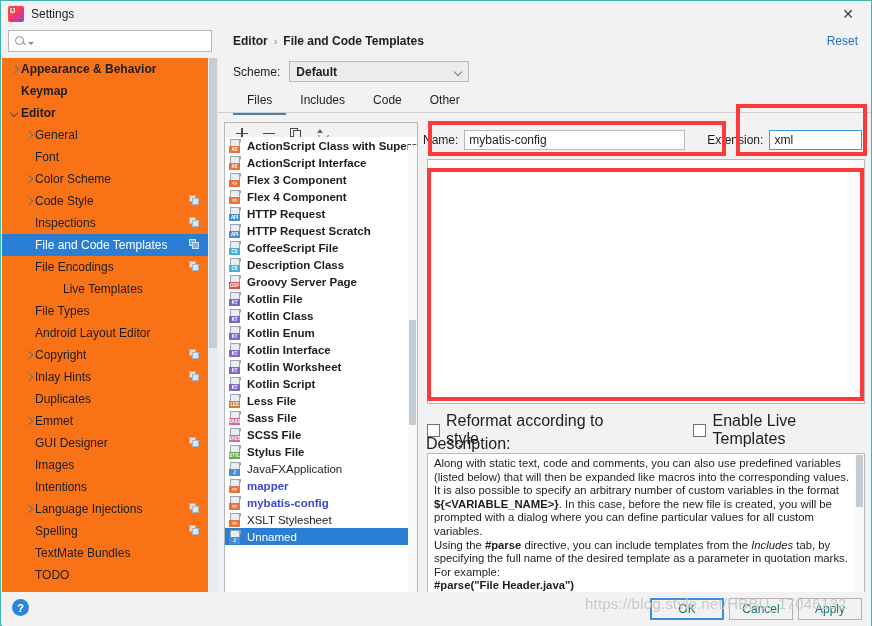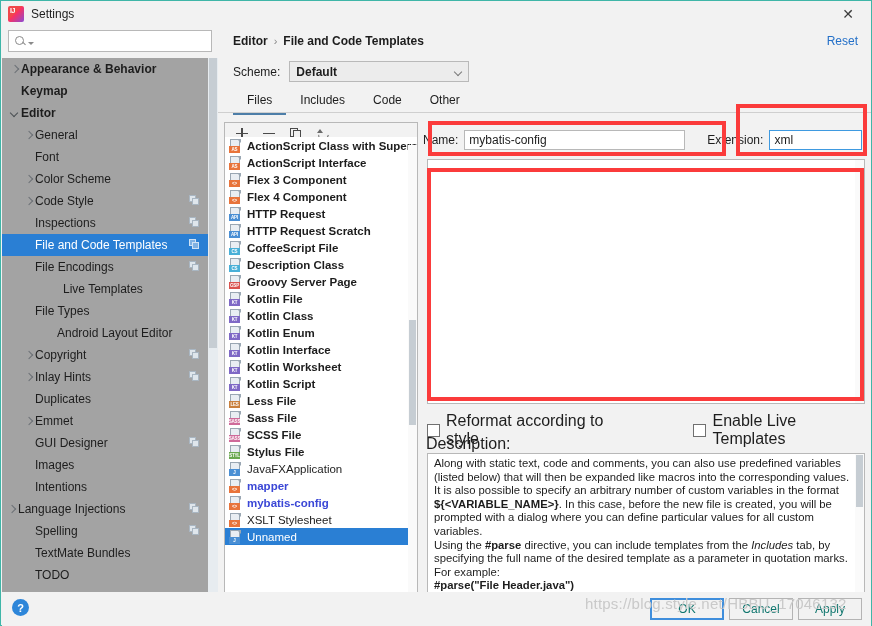--- a/index.html
+++ b/index.html
@@ -78,21 +78,21 @@
   .search-input {
     border: none; outline: none; background: transparent;
     font-family: "Liberation Sans", sans-serif; font-size: 12px;
     flex: 1; padding-left: 4px; color: #1d1d1d;
   }
 
   .tree {
     position: relative;
     height: 534px;
     overflow: hidden;
-    background: #a3a3a3;
+    background: #f97316;
   }
   .tree-row {
     height: 22px; display: flex; align-items: center;
     position: relative; padding-right: 12px;
   }
   .tree-row.selected { background: #2a7fd4; color: #fff; }
   .tree-arrow {
     width: 13px; height: 13px; flex: none; position: relative;
   }
   .tree-arrow.collapsed::after {
@@ -445,21 +445,21 @@
           </span>
         </div>
         <div class="tree-row" style="padding-left: 20px; gap: 28px;">
           <span class="tree-arrow"></span>
           <span class="tree-label">Live Templates</span>
         </div>
         <div class="tree-row" style="padding-left: 20px;">
           <span class="tree-arrow"></span>
           <span class="tree-label">File Types</span>
         </div>
-        <div class="tree-row" style="padding-left: 20px; margin-left: 22px;">
+        <div class="tree-row" style="padding-left: 20px;">
           <span class="tree-arrow"></span>
           <span class="tree-label">Android Layout Editor</span>
         </div>
         <div class="tree-row" style="padding-left: 20px;">
           <span class="tree-arrow collapsed"></span>
           <span class="tree-label">Copyright</span>
           <span class="copy-badge">
             <i class="b1"></i>
             <i class="b2"></i>
           </span>
@@ -489,21 +489,21 @@
           </span>
         </div>
         <div class="tree-row" style="padding-left: 20px;">
           <span class="tree-arrow"></span>
           <span class="tree-label">Images</span>
         </div>
         <div class="tree-row" style="padding-left: 20px;">
           <span class="tree-arrow"></span>
           <span class="tree-label">Intentions</span>
         </div>
-        <div class="tree-row" style="padding-left: 3px;">
+        <div class="tree-row" style="padding-left: 20px;">
           <span class="tree-arrow collapsed"></span>
           <span class="tree-label">Language Injections</span>
           <span class="copy-badge">
             <i class="b1"></i>
             <i class="b2"></i>
           </span>
         </div>
         <div class="tree-row" style="padding-left: 20px;">
           <span class="tree-arrow"></span>
           <span class="tree-label">Spelling</span>

